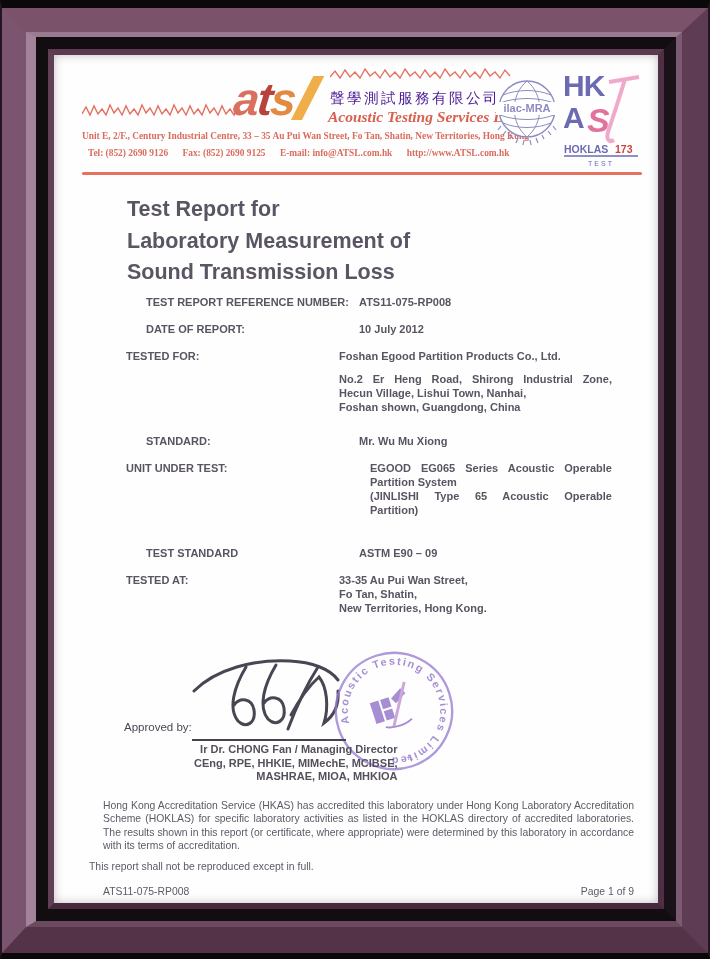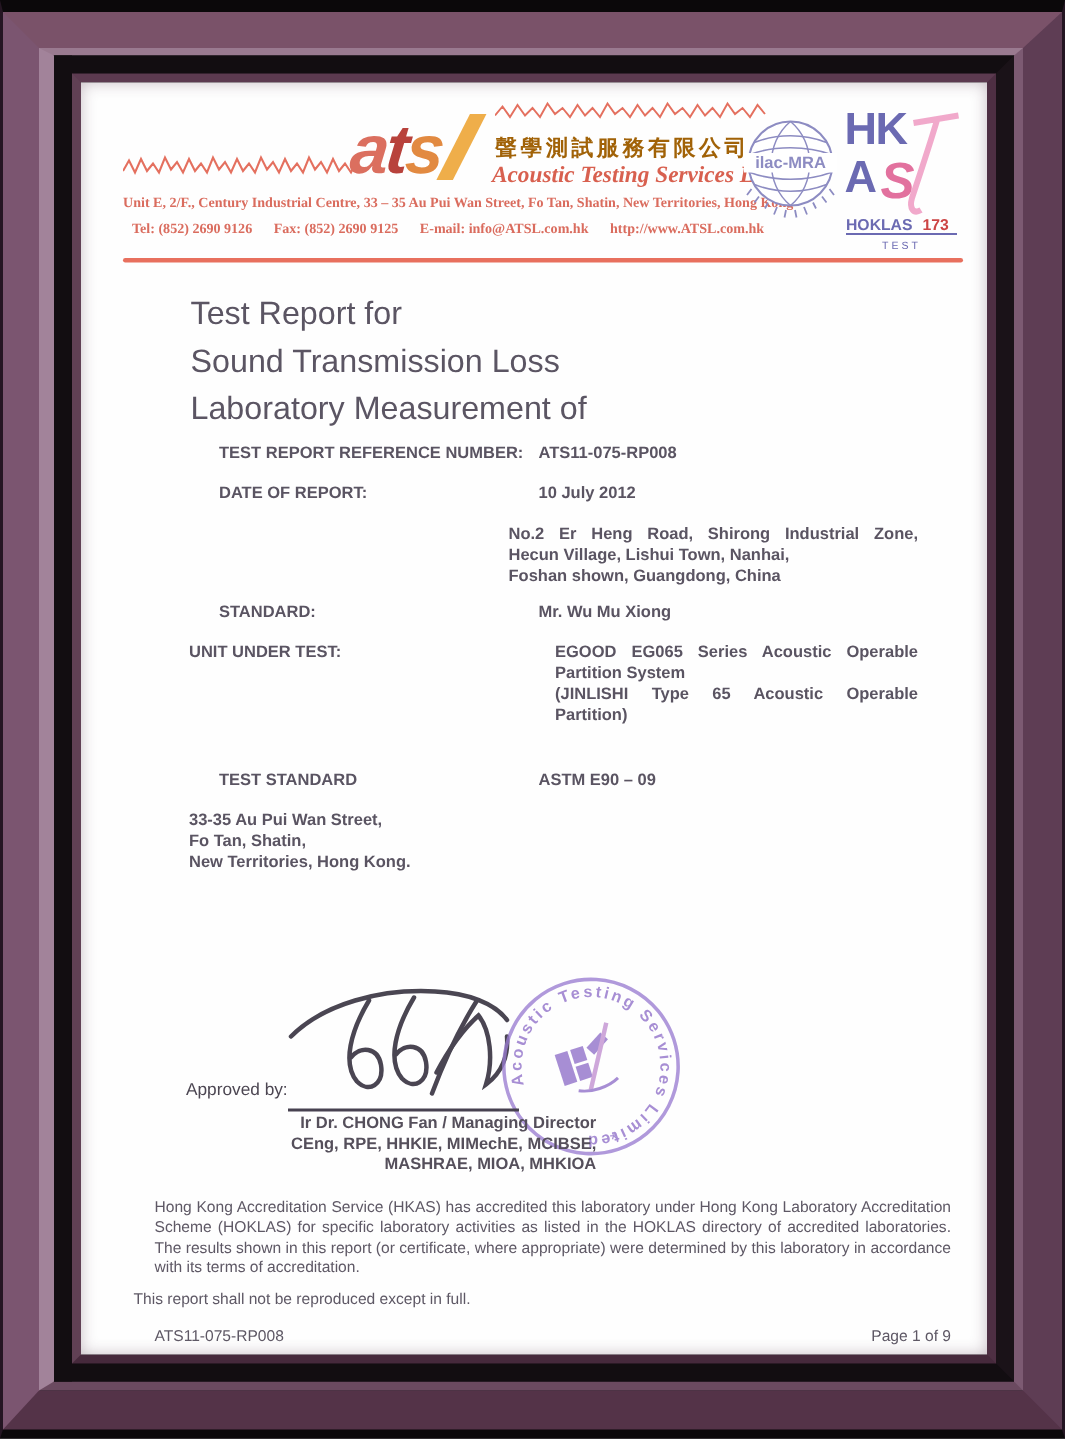--- a/index.html
+++ b/index.html
@@ -14,38 +14,38 @@
   .f5{border-style:solid;border-width:6px;border-color:#5c3a50 #4e2f43 #46293c #604054;}
   .paper{position:relative;width:100%;height:100%;background:#fefefe;
          box-shadow:inset 0 0 10px rgba(70,35,58,.30);color:#58525d;}
   .abs{position:absolute;}
   
   .logo-letters{left:180px;top:20px;font-weight:bold;font-style:italic;font-size:46px;line-height:48px;
                 transform:skewX(-6deg);letter-spacing:-2px;white-space:nowrap;}
   .lg-a{color:#db6f5f;} .lg-t{color:#b8423c;} .lg-s{color:#e28a41;}
   .lg-slash{display:inline-block;width:11px;height:44px;background:#efae4a;
             transform:skewX(-22deg);margin-left:7px;vertical-align:-5px;}
-  .cjk{left:276px;top:34px;font-size:14.5px;font-weight:bold;color:#a16207;letter-spacing:2.5px;
+  .cjk{left:276px;top:34px;font-size:14.5px;font-weight:normal;color:#4c1d95;letter-spacing:2.5px;
        font-family:"DejaVu Sans",sans-serif;white-space:nowrap;}
   .script-en{left:274px;top:53px;font-size:15.5px;font-weight:bold;font-style:italic;color:#d8604f;
              font-family:"Liberation Serif","DejaVu Serif",serif;white-space:nowrap;}
   .addr{left:28px;width:430px;text-align:center;font-family:"Liberation Serif","DejaVu Serif",serif;
         font-weight:bold;font-size:9.4px;color:#da6c5e;white-space:nowrap;}
   .addr1{top:76px;} .addr2{top:93px;}
   .addr2 span{margin:0 6px;}
   .red-rule{left:28px;top:117px;width:560px;height:3px;background:#e8705e;border-radius:2px;}
   
-  .title{left:73px;top:139px;font-size:21.5px;line-height:31.5px;font-weight:normal;color:#5b5563;}
+  .title{left:73px;top:139px;font-size:21.5px;line-height:31.5px;font-weight:bold;color:#5b5563;}
   .fields{left:72px;top:240px;width:486px;font-size:11px;font-weight:bold;line-height:14px;color:#5a5462;}
   .frow{display:flex;}
   .flabel{flex:0 0 213px;white-space:nowrap;}
   .fvalue{flex:1;}
   .vline{white-space:nowrap;}
   .jline{white-space:normal;text-align:justify;text-align-last:justify;}
-  .mb13{margin-bottom:13px;margin-left:20px;} .mb9{margin-bottom:9px;} .mb4{margin-bottom:10px;} .mb29{margin-bottom:29px;gap:31px;}
+  .mb13{margin-bottom:13px;margin-left:20px;} .mb9{margin-bottom:9px;} .mb4{margin-bottom:20px;} .mb29{margin-bottom:29px;gap:31px;}
   
   .approved-label{left:70px;top:666px;font-size:11.5px;color:#4c4652;}
   .sig-svg{left:136px;top:598px;}
   .sig-line{left:138px;top:684px;width:154px;border-top:2px solid #474150;}
   .name-block{left:140px;top:688px;font-size:11px;font-weight:bold;line-height:13.5px;color:#554f5b;text-align:right;}
   .stamp-svg{left:276px;top:592px;}
   
   .foot-para{left:49px;top:744px;width:531px;font-size:10.4px;line-height:13.4px;
              text-align:justify;color:#5e5865;}
   .repro{left:35px;top:806px;font-size:10.4px;color:#5e5865;}
@@ -105,32 +105,36 @@
           <text x="2" y="85" font-size="10.5" font-weight="bold" fill="#6b6ab2">HOKLAS</text>
           <text x="53" y="85" font-size="10.5" font-weight="bold" fill="#cc4444">173</text>
           <path d="M2,88 L76,88" stroke="#6b6ab2" stroke-width="1.4"></path>
           <text x="39" y="98" text-anchor="middle" font-size="7" fill="#6b6ab2" letter-spacing="2">TEST</text>
         </svg>
 
         <div class="abs red-rule"></div>
 
         <div class="abs title">
           <div>Test Report for</div>
+          <div>Laboratory Measurement of</div>
           <div>Sound Transmission Loss</div>
-          <div>Laboratory Measurement of</div>
         </div>
 
         <div class="abs fields">
           <div class="frow mb13">
             <div class="flabel">TEST REPORT REFERENCE NUMBER:</div>
             <div class="fvalue vline">ATS11-075-RP008</div>
           </div>
           <div class="frow mb13">
             <div class="flabel">DATE OF REPORT:</div>
             <div class="fvalue vline">10 July 2012</div>
+          </div>
+          <div class="frow mb9">
+            <div class="flabel">TESTED FOR:</div>
+            <div class="fvalue vline">Foshan Egood Partition Products Co., Ltd.</div>
           </div>
           <div class="frow mb4">
             <div class="flabel"></div>
             <div class="fvalue">
               <div class="jline">No.2 Er Heng Road, Shirong Industrial Zone,</div>
               <div class="vline">Hecun Village, Lishui Town, Nanhai,</div>
               <div class="vline">Foshan shown, Guangdong, China</div>
             </div>
           </div>
           <div class="frow mb13">
@@ -144,20 +148,21 @@
               <div class="vline">Partition System</div>
               <div class="jline">(JINLISHI Type 65 Acoustic Operable</div>
               <div class="vline">Partition)</div>
             </div>
           </div>
           <div class="frow mb13">
             <div class="flabel">TEST STANDARD</div>
             <div class="fvalue vline">ASTM E90 – 09</div>
           </div>
           <div class="frow">
+            <div class="flabel">TESTED AT:</div>
             <div class="fvalue">
               <div class="vline">33-35 Au Pui Wan Street,</div>
               <div class="vline">Fo Tan, Shatin,</div>
               <div class="vline">New Territories, Hong Kong.</div>
             </div>
           </div>
         </div>
 
         <svg class="abs sig-svg" width="152" height="86" viewBox="0 0 152 86">
           <g fill="none" stroke="#373240" stroke-width="3" stroke-linecap="round" opacity="0.9">

